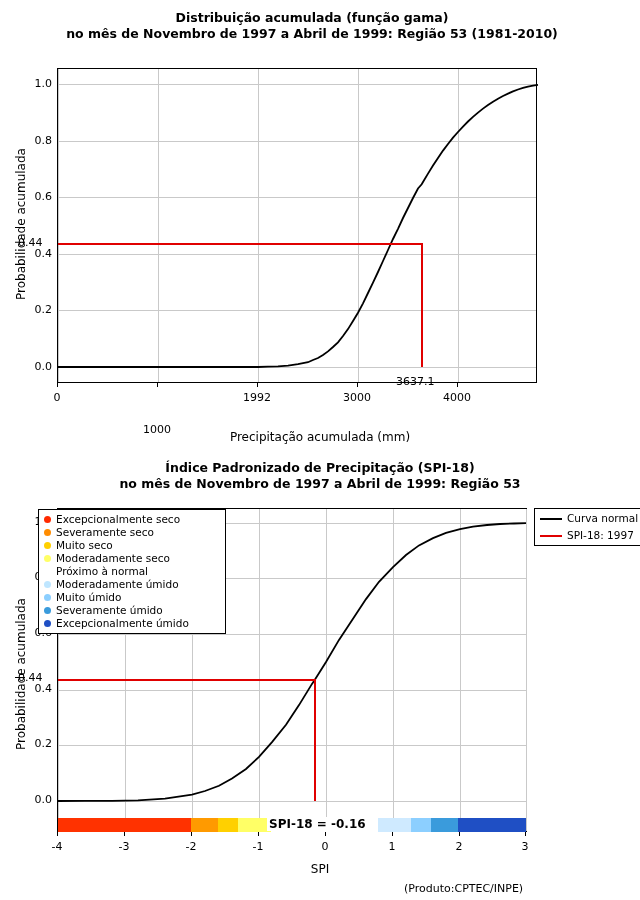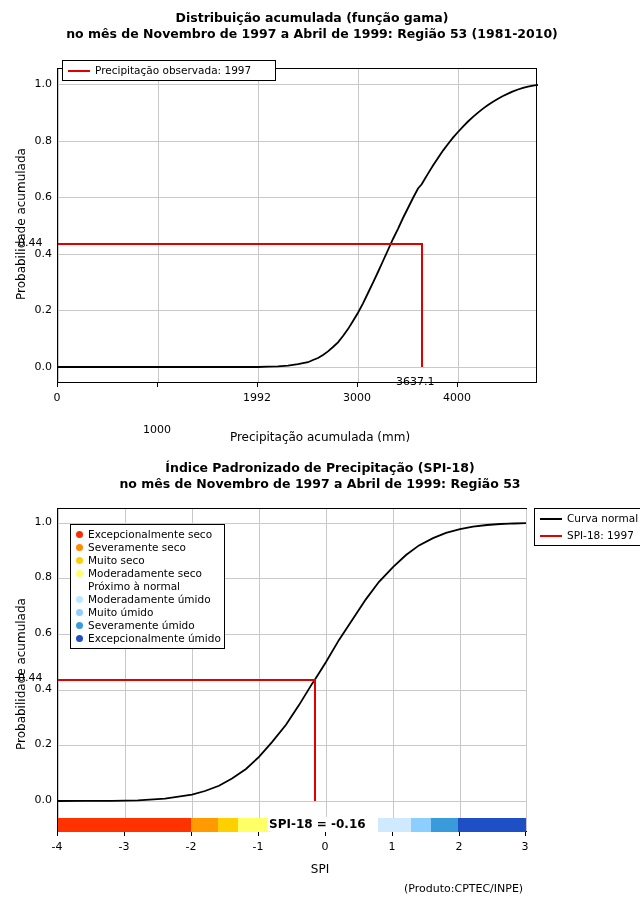--- a/index.html
+++ b/index.html
@@ -198,26 +198,20 @@
     <div class="tick-label tick-y" style="left:22px; top:134px; width:30px;">0.8</div>
     <div class="tick-label tick-y" style="left:22px; top:77px;  width:30px;">1.0</div>
 
     <div class="value-label" style="left:18px; top:236px; color:#000;">0.44</div>
     <div class="value-label" style="left:396px; top:375px;">3637.1</div>
 
     <div class="ylabel" style="left:14px; top:300px;">Probabilidade acumulada</div>
 
     <div class="axis-label" style="left:0; top:430px; width:640px;">Precipitação acumulada (mm)</div>
 
-    <div class="legend-box" style="left:62px; top:60px; width:214px;">
-      <div class="legend-row">
-        <span class="legend-swatch-line"></span>
-        <span>Precipitação observada: 1997</span>
-      </div>
-    </div>
   </div>
 
   <div class="chart" id="bottom-chart" style="top:450px; height:450px;">
 
     <div class="title" style="position:absolute; top:10px; left:0; width:640px;">Índice Padronizado de Precipitação (SPI-18)
 no mês de Novembro de 1997 a Abril de 1999: Região 53</div>
 
     <div class="plot-area" id="bottom-plot" style="left:57px; top:58px; width:470px; height:324px;">
 
       <div class="grid-v" style="left:0px;"></div>
@@ -281,21 +275,21 @@
     <div class="tick-label tick-y" style="left:22px; top:232px; width:30px;">0.4</div>
     <div class="tick-label tick-y" style="left:22px; top:176px; width:30px;">0.6</div>
     <div class="tick-label tick-y" style="left:22px; top:120px; width:30px;">0.8</div>
     <div class="tick-label tick-y" style="left:22px; top:65px;  width:30px;">1.0</div>
 
     <div class="value-label" style="left:18px; top:221px;">0.44</div>
 
     <div class="ylabel" style="left:14px; top:300px;">Probabilidade acumulada</div>
     <div class="axis-label" style="left:0; top:412px; width:640px;">SPI</div>
 
-    <div class="legend-box" style="left:38px; top:74px; width:155px;margin-left:32px;">
+    <div class="legend-box" style="left:38px; top:59px; width:188px;">
       <div class="legend-row">
         <span class="legend-dot" style="background:#ff2a00;"></span>
         <span>Excepcionalmente seco</span>
       </div>
       <div class="legend-row">
         <span class="legend-dot" style="background:#ff8c00;"></span>
         <span>Severamente seco</span>
       </div>
       <div class="legend-row">
         <span class="legend-dot" style="background:#ffd000;"></span>

